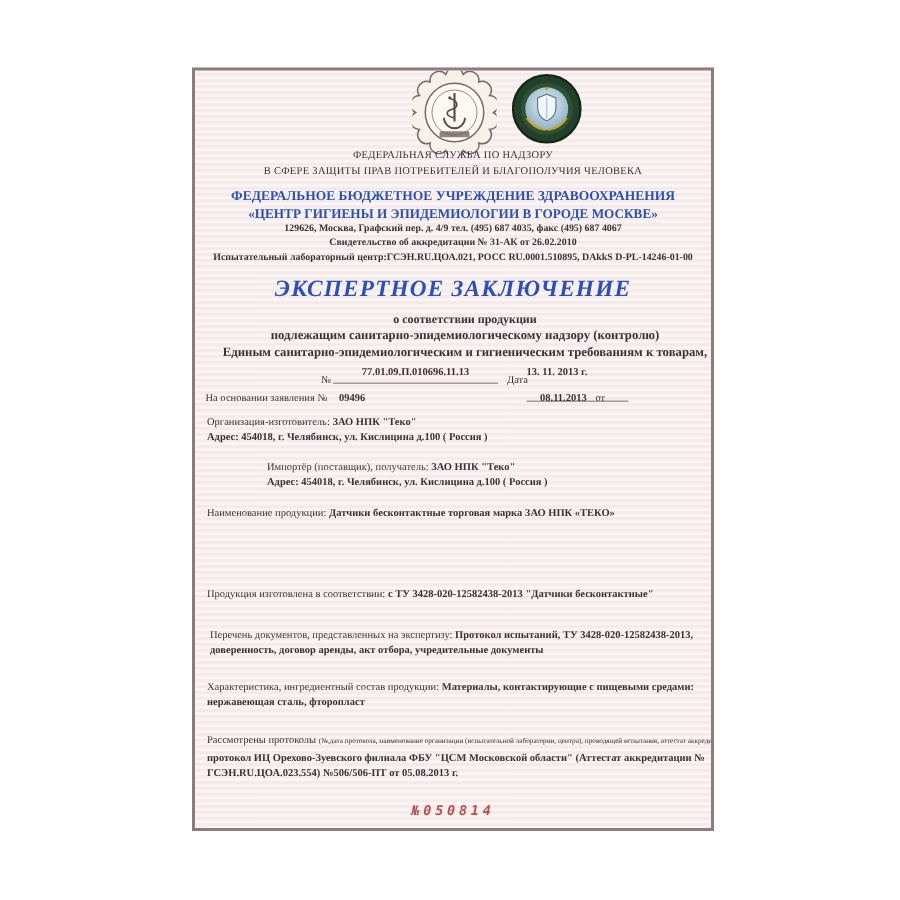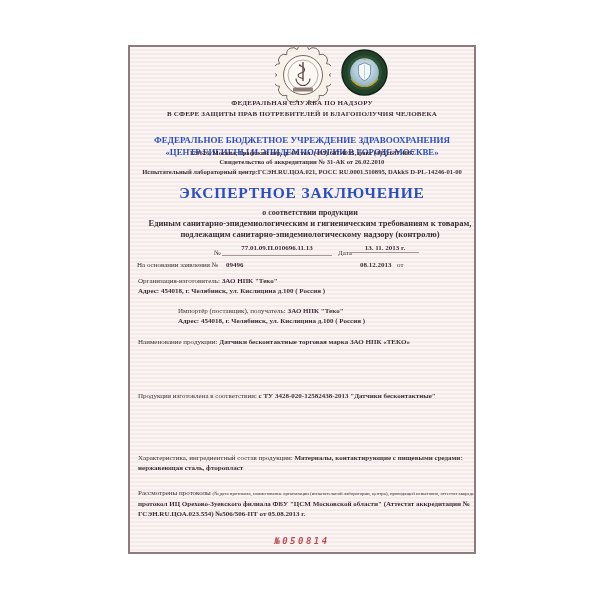--- a/index.html
+++ b/index.html
@@ -10,33 +10,33 @@
     background-image:repeating-linear-gradient(180deg, rgba(255,255,255,0.30) 0 2px, rgba(232,214,216,0.18) 2px 4px);
     border:2px solid #8d7b7e;
     font-family:"Liberation Serif", serif;
     color:#3f2e38;
     overflow:hidden;
   }
   .abs{position:absolute;}
   .emblem-left{left:145px;top:0px;}
   .emblem-right{left:211px;top:2px;}
   .header-block{left:0;right:0;top:51px;text-align:center;}
-  .agency-line{font-size:7px;line-height:10.5px;font-weight:bold;letter-spacing:0.2px;}
+  .agency-line{font-size:7px;line-height:10.5px;font-weight:normal;letter-spacing:0.2px;}
   .org-line{font-size:9px;line-height:11.5px;font-weight:bold;color:#2b4fc0;}
   .org-line.second{font-size:8.8px;}
-  .org-line.first{margin-top:16px;}
+  .org-line.first{margin-top:6px;}
   .contact-block{left:0;right:0;top:101px;text-align:center;font-weight:bold;font-size:6.6px;line-height:9.4px;}
-  .doc-title{left:0;right:0;top:137px;text-align:center;font-size:15.5px;font-weight:bold;color:#2b4fc0;letter-spacing:0.8px;}
+  .doc-title{left:0;right:0;top:137px;text-align:center;font-size:15.5px;font-weight:bold;color:#2b4fc0;letter-spacing:0.8px;font-style:italic;}
   .subtitle-block{left:0;right:0;top:160px;text-align:center;font-weight:bold;padding-left:16px;}
   .subtitle-line1{font-size:8px;line-height:11px;}
   .subtitle-line{font-size:8.5px;line-height:11px;}
   .reg-no-label{left:84px;top:202px;font-size:7px;}
   .reg-no-value{left:92px;top:197px;width:110px;text-align:center;font-weight:bold;font-size:7px;border-bottom:1px solid #a89595;padding-bottom:3px;}
   .reg-date-label{left:208px;top:202px;font-size:7px;text-align:center;}
-  .reg-date-value{left:221px;top:197px;width:68px;text-align:center;font-weight:bold;font-size:7px;border-bottom:1px solid #a89595;padding-bottom:0;}
+  .reg-date-value{left:221px;top:197px;width:68px;text-align:left;font-weight:bold;font-size:7px;border-bottom:1px solid #a89595;padding-bottom:15px;}
   .reg-basis-label{left:7px;top:214px;font-size:7px;}
   .reg-basis-value{left:96px;top:214px;font-weight:bold;font-size:7px;}
   .reg-from-label{left:235px;top:214px;font-size:7px;margin-left:32px;}
   .reg-from-value{left:230px;top:214px;font-weight:bold;font-size:7px;}
   .para{position:absolute;font-size:7px;line-height:10px;width:334px;}
   .lbl{font-weight:normal;}
   .val{font-weight:bold;}
   .manufacturer{left:8px;top:229px;}
   .importer{left:8px;top:259px;margin-left:40px;}
   .product{left:8px;top:290px;}
@@ -96,32 +96,32 @@
   <div class="abs contact-block">
     <div>129626, Москва, Графский пер. д. 4/9 тел. (495) 687 4035, факс (495) 687 4067</div>
     <div>Свидетельство об аккредитации № 31-АК от 26.02.2010</div>
     <div>Испытательный лабораторный центр:ГСЭН.RU.ЦОА.021, РОСС RU.0001.510895, DAkkS D-PL-14246-01-00</div>
   </div>
 
   <div class="abs doc-title">ЭКСПЕРТНОЕ ЗАКЛЮЧЕНИЕ</div>
 
   <div class="abs subtitle-block">
     <div class="subtitle-line1">о  соответствии продукции</div>
+    <div class="subtitle-line">подлежащим санитарно-эпидемиологическому надзору (контролю)</div>
     <div class="subtitle-line">Единым санитарно-эпидемиологическим и гигиеническим требованиям к товарам,</div>
-    <div class="subtitle-line">подлежащим санитарно-эпидемиологическому надзору (контролю)</div>
   </div>
 
   <div class="abs reg-no-label">№</div>
   <div class="abs reg-no-value">77.01.09.П.010696.11.13</div>
   <div class="abs reg-date-label">Дата</div>
   <div class="abs reg-date-value">13. 11. 2013 г.</div>
   <div class="abs reg-basis-label">На основании заявления №</div>
   <div class="abs reg-basis-value">09496</div>
   <div class="abs reg-from-label">от</div>
-  <div class="abs reg-from-value">08.12.2013</div>
+  <div class="abs reg-from-value">08.11.2013</div>
 
   <div class="para manufacturer">
     <div>
       <span class="lbl">Организация-изготовитель:</span>
       <span class="val">ЗАО НПК "Теко"</span>
     </div>
     <div>
       <span class="val">Адрес:</span>
       <span class="val">454018, г. Челябинск, ул. Кислицина д.100 ( Россия )</span>
     </div>
@@ -141,20 +141,24 @@
   <div class="para product">
     <span class="lbl">Наименование продукции:</span>
     <span class="val">Датчики бесконтактные торговая марка ЗАО НПК «ТЕКО»</span>
   </div>
 
   <div class="para conformity">
     <span class="lbl">Продукция изготовлена в соответствии:</span>
     <span class="val">с ТУ 3428-020-12582438-2013 "Датчики бесконтактные"</span>
   </div>
 
+  <div class="para documents">
+    <span class="lbl">Перечень документов, представленных на экспертизу:</span>
+    <span class="val">Протокол испытаний, ТУ 3428-020-12582438-2013, доверенность, договор аренды, акт отбора, учредительные документы</span>
+  </div>
 
   <div class="para characteristics">
     <span class="lbl">Характеристика, ингредиентный состав продукции:</span>
     <span class="val">Материалы, контактирующие с пищевыми средами: нержавеющая сталь, фторопласт</span>
   </div>
 
   <div class="para protocols">
     <div class="protocols-head">
       <span class="lbl">Рассмотрены протоколы</span>
       <span class="tiny-note">(№,дата протокола, наименование организации (испытательной лаборатории, центра), проводящей испытания, аттестат аккредитации)</span>

